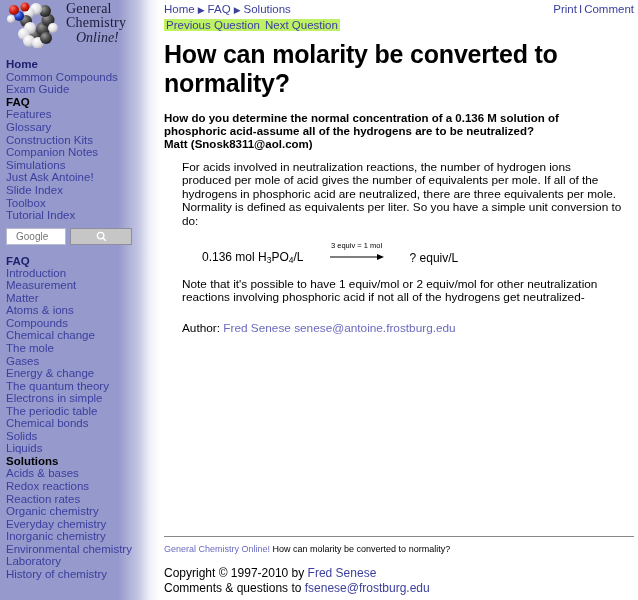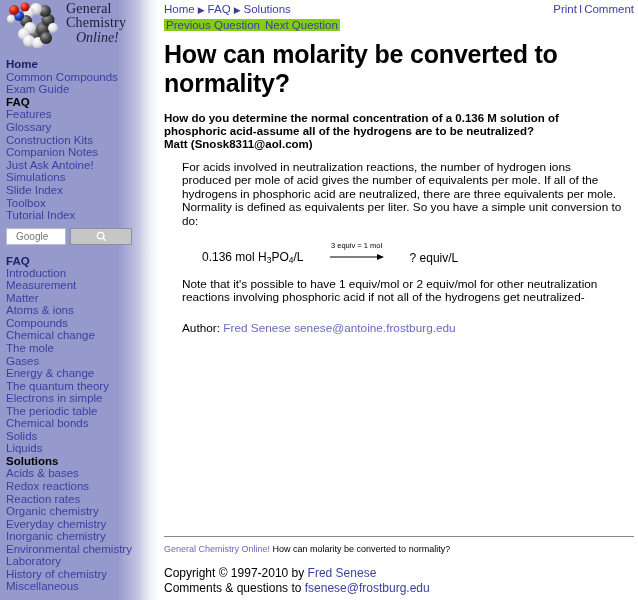--- a/index.html
+++ b/index.html
@@ -58,21 +58,21 @@
   #main { position:absolute; left:160px; top:0; width:478px; height:600px; background:#fff; }
 
   .topbar { position:relative; padding:3px 0 0 4px; height:30px; }
   .crumb { font-size:11.5px; color:#3b3f9e; }
   .crumb a { color:#3b3f9e; text-decoration:none; }
   .crumb .sep { color:#3b3f9e; font-size:9px; padding:0 3px; }
   .tools { position:absolute; right:4px; top:3px; font-size:11.5px; color:#3b3f9e; }
   .tools a { color:#3b3f9e; text-decoration:none; }
   .tools .bar { color:#3b3f9e; padding:0 2px; }
   .qnav {
-    display:inline-block; background:#84cc16; font-size:11.5px;
+    display:inline-block; background:#bef264; font-size:11.5px;
     padding:0px 2px; margin-top:1px;
   }
   .qnav a { color:#3b3f9e; text-decoration:none; }
   .qnav .gap { display:inline-block; width:5px; }
 
   h1.title {
     margin:10px 0 0 4px; font-size:25px; font-weight:bold; color:#000;
     letter-spacing:-0.2px;
   }
   .question {
@@ -160,22 +160,22 @@
 
     <div class="nav">
       <a class="bold-dark" href="#">Home</a>
       <a href="#">Common Compounds</a>
       <a href="#">Exam Guide</a>
       <a class="current" href="#">FAQ</a>
       <a href="#">Features</a>
       <a href="#">Glossary</a>
       <a href="#">Construction Kits</a>
       <a href="#">Companion Notes</a>
+      <a href="#">Simulations</a>
       <a href="#">Just Ask Antoine!</a>
-      <a href="#">Simulations</a>
       <a href="#">Slide Index</a>
       <a href="#">Toolbox</a>
       <a href="#">Tutorial Index</a>
     </div>
 
     <div class="searchbox">
       <input class="google-input" type="text" placeholder="Google" style="">
       <div class="search-btn">
         <svg width="11" height="11" viewBox="0 0 11 11">
           <circle cx="4.6" cy="4.6" r="3.3" fill="none" stroke="#ffffff" stroke-width="1.3"></circle>
@@ -205,21 +205,20 @@
       <a class="current" href="#">Solutions</a>
       <a href="#">Acids &amp; bases</a>
       <a href="#">Redox reactions</a>
       <a href="#">Reaction rates</a>
       <a href="#">Organic chemistry</a>
       <a href="#">Everyday chemistry</a>
       <a href="#">Inorganic chemistry</a>
       <a href="#">Environmental chemistry</a>
       <a href="#">Laboratory</a>
       <a href="#">History of chemistry</a>
-      <a href="#">Miscellaneous</a>
     </div>
   </div>
 
   <div id="main">
 
     <div class="topbar">
       <div class="crumb">
         <a href="#">Home</a><span class="sep">▶</span><a href="#">FAQ</a><span class="sep">▶</span><a href="#">Solutions</a>
       </div>
       <div class="tools">

